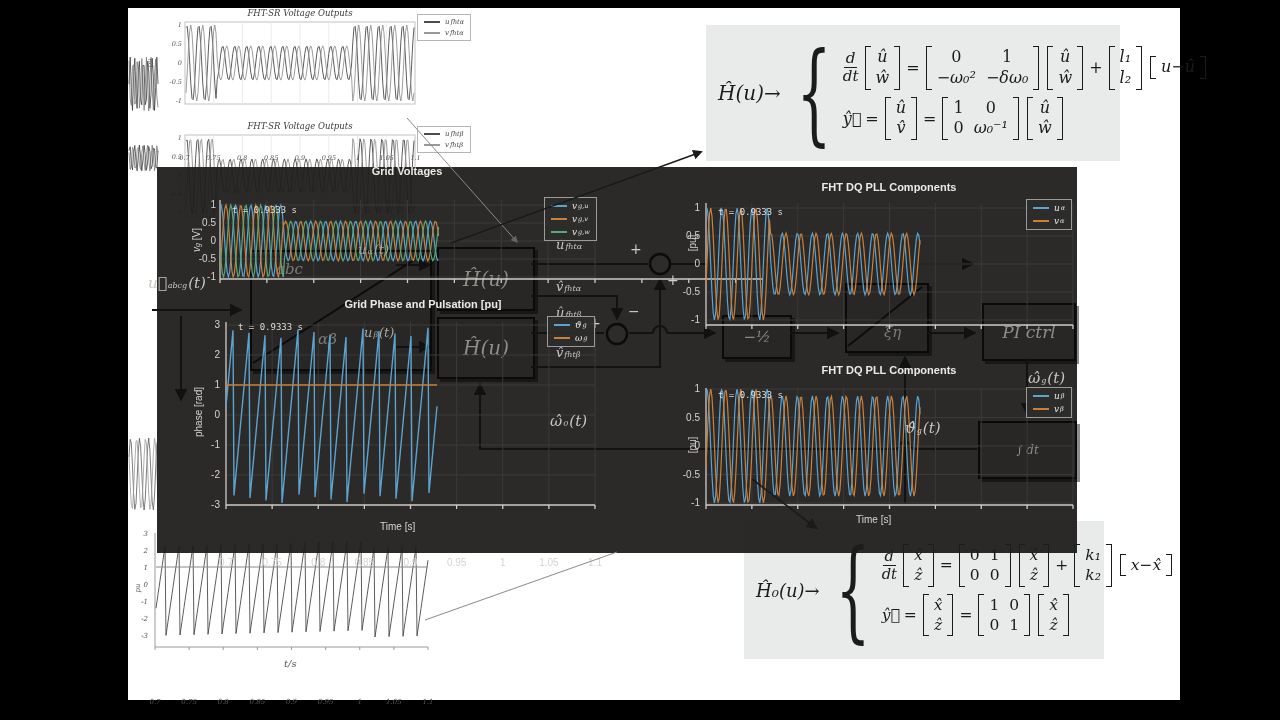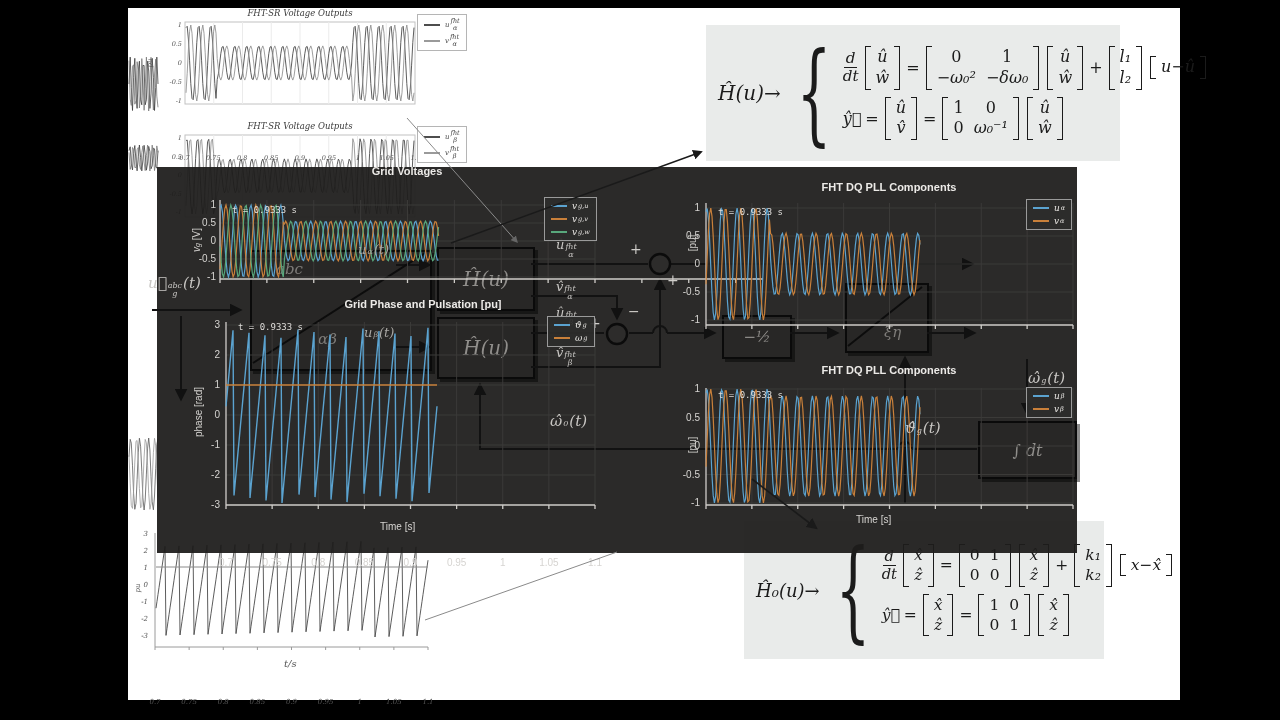--- a/index.html
+++ b/index.html
@@ -15,21 +15,21 @@
   .xtickrow{display:flex;justify-content:space-between;}
   .xtickrow span{width:30px;text-align:center;margin-top:48px;}
   .rot{transform:translate(-50%,-50%) rotate(-90deg);transform-origin:center;white-space:nowrap;}
   
   .legend{border:1px solid #9a9a9a;background:rgba(45,44,43,0.92);padding:3px 6px;display:flex;flex-direction:column;gap:3px;}
   .legend.light{background:#ffffff;border-color:#b5b5b5;}
   .lgr{display:flex;align-items:center;gap:5px;}
   .sw{width:16px;height:2px;flex:none;}
   .lgl{font-size:9px;color:#e8e6e3;display:flex;align-items:center;font-style:italic;font-family:"DejaVu Serif",serif;}
   .legend.light .lgl{color:#444;font-size:7px;}
-  .stk{display:inline-flex;flex-direction:column;align-items:center;font-size:6.5px;line-height:6.5px;margin-left:1px;}
+  .stk{display:inline-flex;align-items:center;font-size:6.5px;line-height:6.5px;margin-left:1px;}
   .stk span:empty{display:none;}
   
   #panelbg{left:157px;top:167px;width:920px;height:386px;background:rgba(30,29,28,0.94);}
   .blk{background:#282726;border:2px solid #0a0a0a;box-shadow:3px 3px 0 rgba(0,0,0,0.45);
        display:flex;align-items:center;justify-content:center;
        font-family:"DejaVu Serif",serif;font-style:italic;color:#908e8b;}
   .ptitle{color:#eceae7;font-size:11px;font-weight:bold;text-align:center;}
   .dtick{color:#d6d4d1;font-size:10px;}
   .tstamp{font-family:"DejaVu Sans Mono",monospace;font-size:9px;color:#dedcd9;}
   .sig{display:flex;align-items:baseline;font-family:"DejaVu Serif",serif;font-style:italic;color:#c9c7c4;font-size:13px;line-height:1;}
@@ -324,21 +324,22 @@
   <div class="abs" id="panelbg" style="z-index:2"></div>
 
   <div class="abs blk" style="left:250px;top:250px;width:178px;height:117px;z-index:3"></div>
   <span class="abs" style="left:276px;top:260px;z-index:3;font-family:'DejaVu Serif',serif;font-style:italic;font-size:15px;color:#7e7c79">abc</span>
   <span class="abs" style="left:318px;top:330px;z-index:3;font-family:'DejaVu Serif',serif;font-style:italic;font-size:15px;color:#7e7c79">αβ</span>
   <div class="abs blk" style="left:437px;top:247px;width:94px;height:60px;font-size:20px;z-index:3">Ĥ(u)</div>
   <div class="abs blk" style="left:437px;top:317px;width:94px;height:58px;font-size:20px;z-index:3">Ĥ(u)</div>
   <div class="abs blk" style="left:722px;top:315px;width:66px;height:40px;font-size:15px;z-index:3">−½</div>
   <div class="abs blk" style="left:845px;top:283px;width:80px;height:66px;z-index:3"></div>
   <span class="abs" style="left:884px;top:323px;z-index:3;font-family:'DejaVu Serif',serif;font-style:italic;font-size:15px;color:#7e7c79">ξη</span>
-  <div class="abs blk" style="left:978px;top:421px;width:95px;height:54px;font-size:16px;z-index:3">∫ dt</div>
+  <div class="abs blk" style="left:982px;top:303px;width:90px;height:54px;font-size:17px;z-index:3">PI ctrl</div>
+  <div class="abs blk" style="left:978px;top:421px;width:95px;height:54px;font-size:12px;z-index:3">∫ dt</div>
 
   <svg id="panel-svg" width="1280" height="720" style="z-index:4">
       <defs>
         <marker id="ah" viewBox="0 0 10 10" refX="8" refY="5" markerWidth="6.5" markerHeight="6.5" orient="auto-start-reverse">
           <path d="M0,0L10,5L0,10z" fill="#111"></path>
         </marker>
       </defs>
       <path d="M152,310H240" fill="none" stroke="#121212" stroke-width="2" marker-end="url(#ah)"></path>
       <path d="M181,316V399" fill="none" stroke="#121212" stroke-width="2" marker-end="url(#ah)"></path>
       <path d="M396,265H429" fill="none" stroke="#121212" stroke-width="2" marker-end="url(#ah)"></path>

